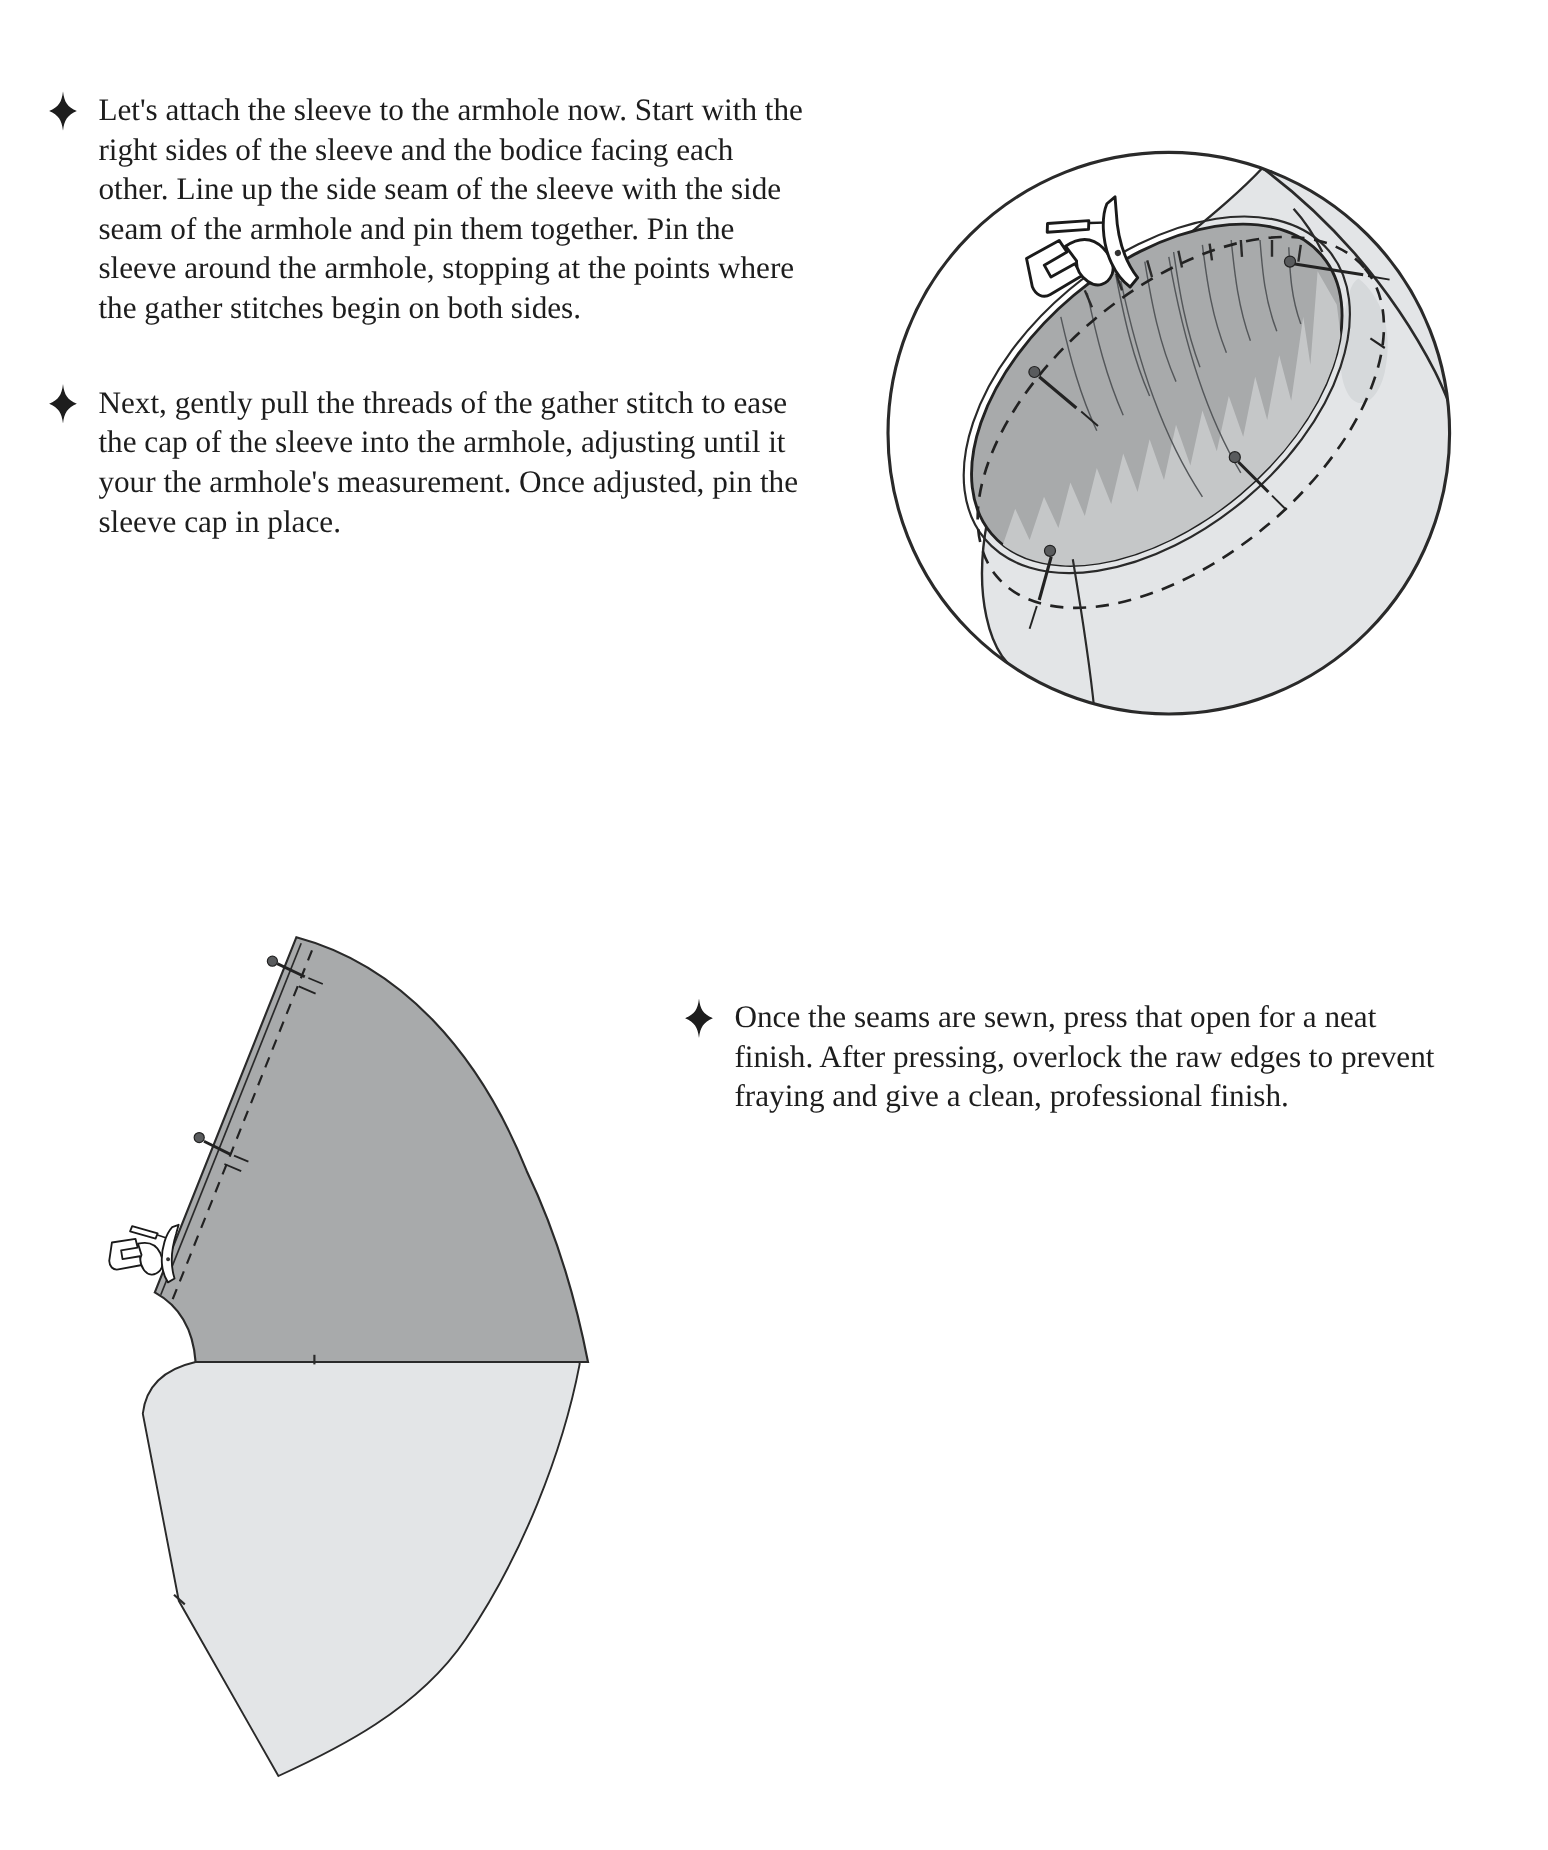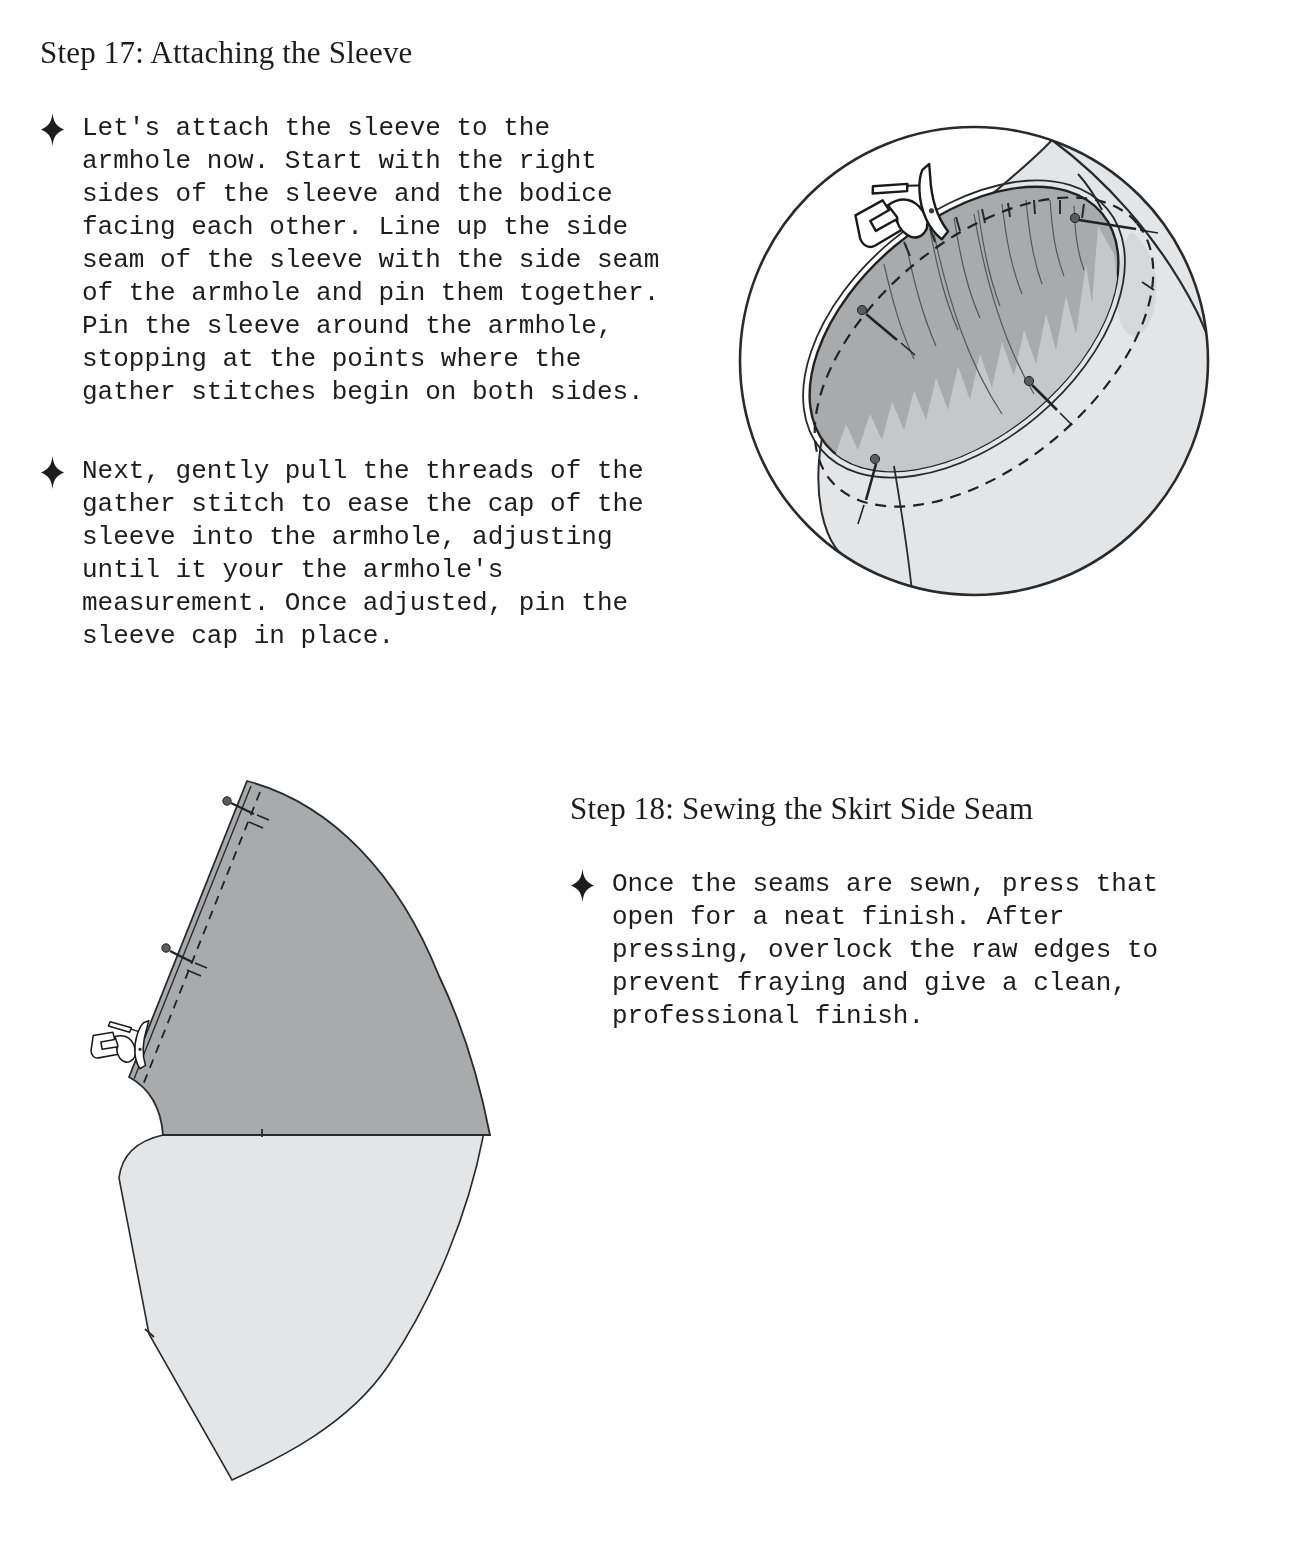--- a/index.html
+++ b/index.html
@@ -26,21 +26,20 @@
   }
   ul.bullet-list {
     list-style: none;
     margin: 41px 0 0 0;
     padding: 0;
   }
   ul.bullet-list li {
     display: flex;
     align-items: flex-start;
     margin: 0 0 46px 0;
-    font-family: Liberation Mono, monospace;
   }
   ul.bullet-list li:last-child { margin-bottom: 0; }
   .star {
     width: 25px; height: 33px;
     flex: 0 0 auto;
     margin: 1px 17px 0 0;
     fill: #1d1d1d;
   }
   .btxt {
     flex: 1 1 auto;
@@ -68,39 +67,37 @@
         <circle cx="79" cy="46" r="2.6" fill="#333333" stroke="none"></circle>
       </g>
     </symbol>
     <symbol id="sparkle" viewBox="0 0 22 30">
       <path d="M11 0 C12 8.6 14.4 11.8 21.5 15 C14.4 18.2 12 21.4 11 30 C10 21.4 7.6 18.2 0.5 15 C7.6 11.8 10 8.6 11 0 Z"></path>
     </symbol>
   </defs>
 </svg>
 
 <section class="text-block" id="step17-block">
-  <h1 class="step-title">Step 17: Attaching the Sleeve</h1>
   <ul class="bullet-list">
     <li>
       <svg class="star" viewBox="0 0 22 30">
           <use href="#sparkle"></use>
         </svg>
       <span class="btxt">Let's attach the sleeve to the armhole now. Start with the right sides of the sleeve and the bodice facing each other. Line up the side seam of the sleeve with the side seam of the armhole and pin them together. Pin the sleeve around the armhole, stopping at the points where the gather stitches begin on both sides.</span>
     </li>
     <li>
       <svg class="star" viewBox="0 0 22 30">
           <use href="#sparkle"></use>
         </svg>
       <span class="btxt">Next, gently pull the threads of the gather stitch to ease the cap of the sleeve into the armhole, adjusting until it your the armhole's measurement. Once adjusted, pin the sleeve cap in place.</span>
     </li>
   </ul>
 </section>
 
 <section class="text-block" id="step18-block">
-  <h1 class="step-title">Step 18: Sewing the Skirt Side Seam</h1>
   <ul class="bullet-list">
     <li>
       <svg class="star" viewBox="0 0 22 30">
           <use href="#sparkle"></use>
         </svg>
       <span class="btxt">Once the seams are sewn, press that open for a neat finish. After pressing, overlock the raw edges to prevent fraying and give a clean, professional finish.</span>
     </li>
   </ul>
 </section>
 

